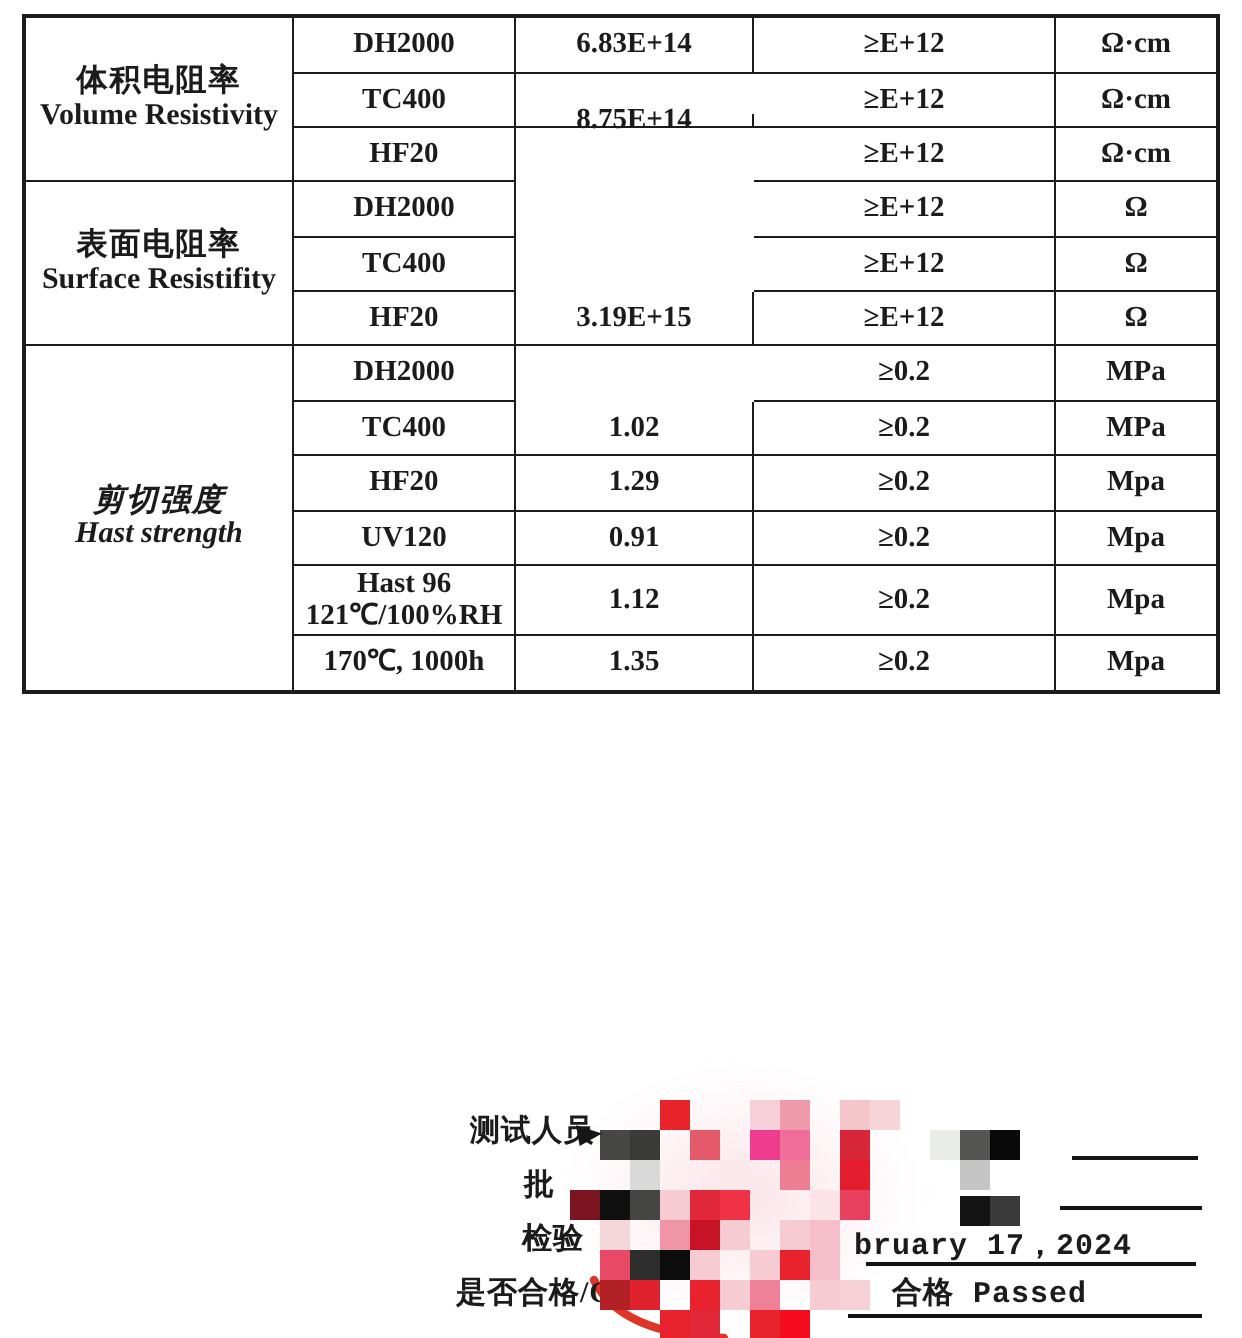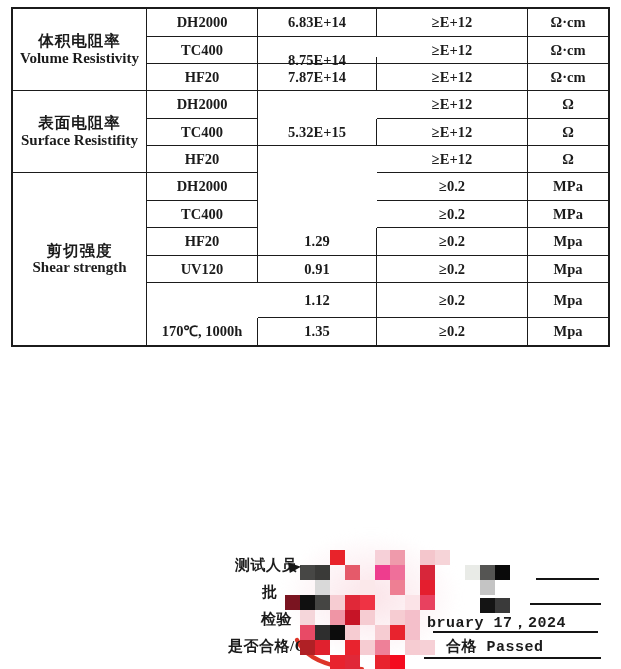--- a/index.html
+++ b/index.html
@@ -53,49 +53,51 @@
     <div class="cell cat" style="grid-area: 1 / 1 / span 3;"><div class="cat-zh">体积电阻率</div><div class="cat-en">Volume Resistivity</div></div>
     <div class="cell" style="grid-area: 1 / 2;">DH2000</div>
     <div class="cell" style="grid-area: 1 / 3;">6.83E+14</div>
     <div class="cell" style="grid-area: 1 / 4;">≥E+12</div>
     <div class="cell col-last" style="grid-area: 1 / 5;">Ω·cm</div>
     <div class="cell" style="grid-area: 2 / 2;">TC400</div>
     <div class="cell" style="grid-area: 2 / 3; margin-top: 20px;">8.75E+14</div>
     <div class="cell" style="grid-area: 2 / 4;">≥E+12</div>
     <div class="cell col-last" style="grid-area: 2 / 5;">Ω·cm</div>
     <div class="cell" style="grid-area: 3 / 2;">HF20</div>
-    <div class="cell" style="grid-area: 3 / 3;">7.87E+14</div>
     <div class="cell" style="grid-area: 3 / 4;">≥E+12</div>
     <div class="cell col-last" style="grid-area: 3 / 5;">Ω·cm</div>
     <div class="cell cat" style="grid-area: 4 / 1 / span 3;"><div class="cat-zh">表面电阻率</div><div class="cat-en">Surface Resistifity</div></div>
     <div class="cell" style="grid-area: 4 / 2;">DH2000</div>
     <div class="cell" style="grid-area: 4 / 4;">≥E+12</div>
     <div class="cell col-last" style="grid-area: 4 / 5;">Ω</div>
     <div class="cell" style="grid-area: 5 / 2;">TC400</div>
-    <div class="cell" style="grid-area: 5 / 3;">5.32E+15</div>
     <div class="cell" style="grid-area: 5 / 4;">≥E+12</div>
     <div class="cell col-last" style="grid-area: 5 / 5;">Ω</div>
     <div class="cell" style="grid-area: 6 / 2;">HF20</div>
+    <div class="cell" style="grid-area: 6 / 3;">3.19E+15</div>
     <div class="cell" style="grid-area: 6 / 4;">≥E+12</div>
     <div class="cell col-last" style="grid-area: 6 / 5;">Ω</div>
-    <div class="cell cat row-last" style="grid-area: 7 / 1 / span 6;"><div class="cat-zh">剪切强度</div><div class="cat-en">Shear strength</div></div>
+    <div class="cell cat row-last" style="grid-area: 7 / 1 / span 6; font-style: italic;"><div class="cat-zh">剪切强度</div><div class="cat-en">Hast strength</div></div>
     <div class="cell" style="grid-area: 7 / 2;">DH2000</div>
     <div class="cell" style="grid-area: 7 / 4;">≥0.2</div>
     <div class="cell col-last" style="grid-area: 7 / 5;">MPa</div>
     <div class="cell" style="grid-area: 8 / 2;">TC400</div>
+    <div class="cell" style="grid-area: 8 / 3;">1.02</div>
     <div class="cell" style="grid-area: 8 / 4;">≥0.2</div>
     <div class="cell col-last" style="grid-area: 8 / 5;">MPa</div>
     <div class="cell" style="grid-area: 9 / 2;">HF20</div>
     <div class="cell" style="grid-area: 9 / 3;">1.29</div>
     <div class="cell" style="grid-area: 9 / 4;">≥0.2</div>
     <div class="cell col-last" style="grid-area: 9 / 5;">Mpa</div>
     <div class="cell" style="grid-area: 10 / 2;">UV120</div>
     <div class="cell" style="grid-area: 10 / 3;">0.91</div>
     <div class="cell" style="grid-area: 10 / 4;">≥0.2</div>
     <div class="cell col-last" style="grid-area: 10 / 5;">Mpa</div>
+    <div class="cell" style="grid-area: 11 / 2;">Hast 96
+121℃/100%RH</div>
     <div class="cell" style="grid-area: 11 / 3;">1.12</div>
     <div class="cell" style="grid-area: 11 / 4;">≥0.2</div>
     <div class="cell col-last" style="grid-area: 11 / 5;">Mpa</div>
     <div class="cell row-last" style="grid-area: 12 / 2;">170℃, 1000h</div>
     <div class="cell row-last" style="grid-area: 12 / 3;">1.35</div>
     <div class="cell row-last" style="grid-area: 12 / 4;">≥0.2</div>
     <div class="cell col-last row-last" style="grid-area: 12 / 5;">Mpa</div>
   </div>
 
 <div class="abs halo" style="left:282px;top:533px;width:178px;height:128px;"></div>

